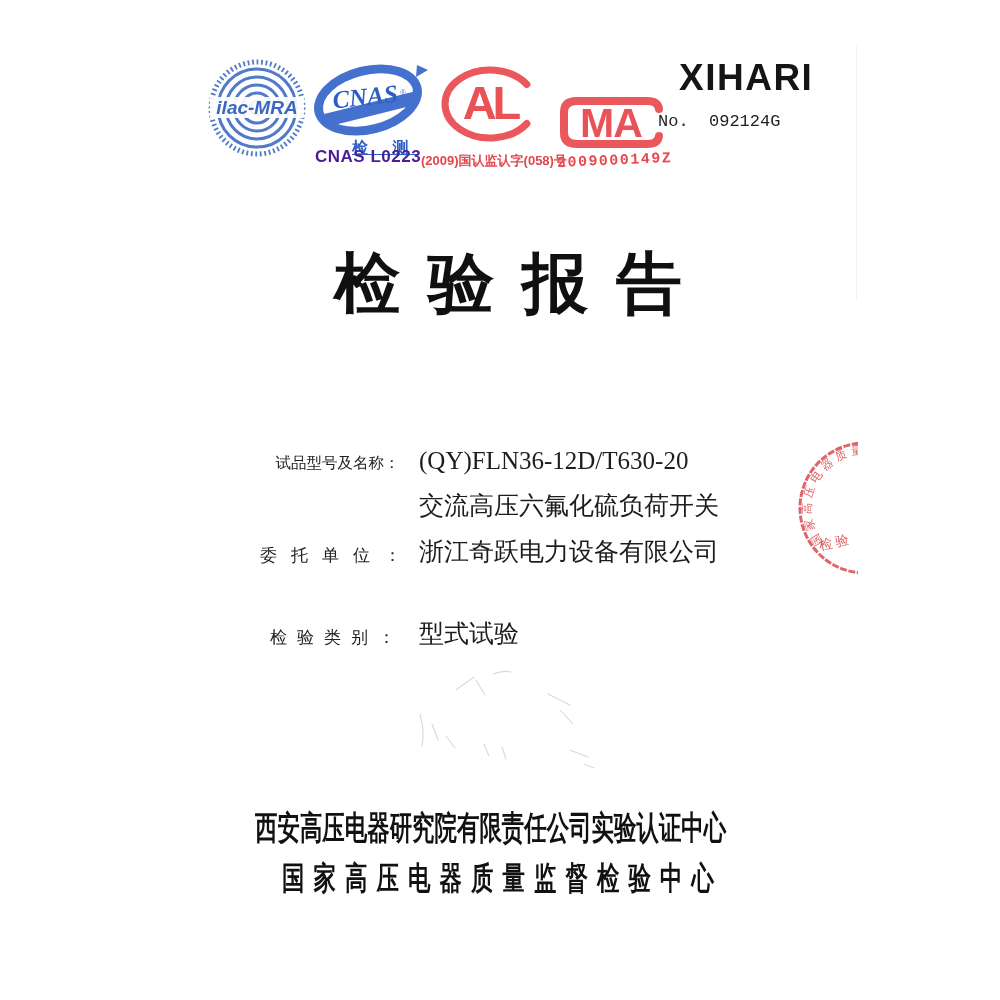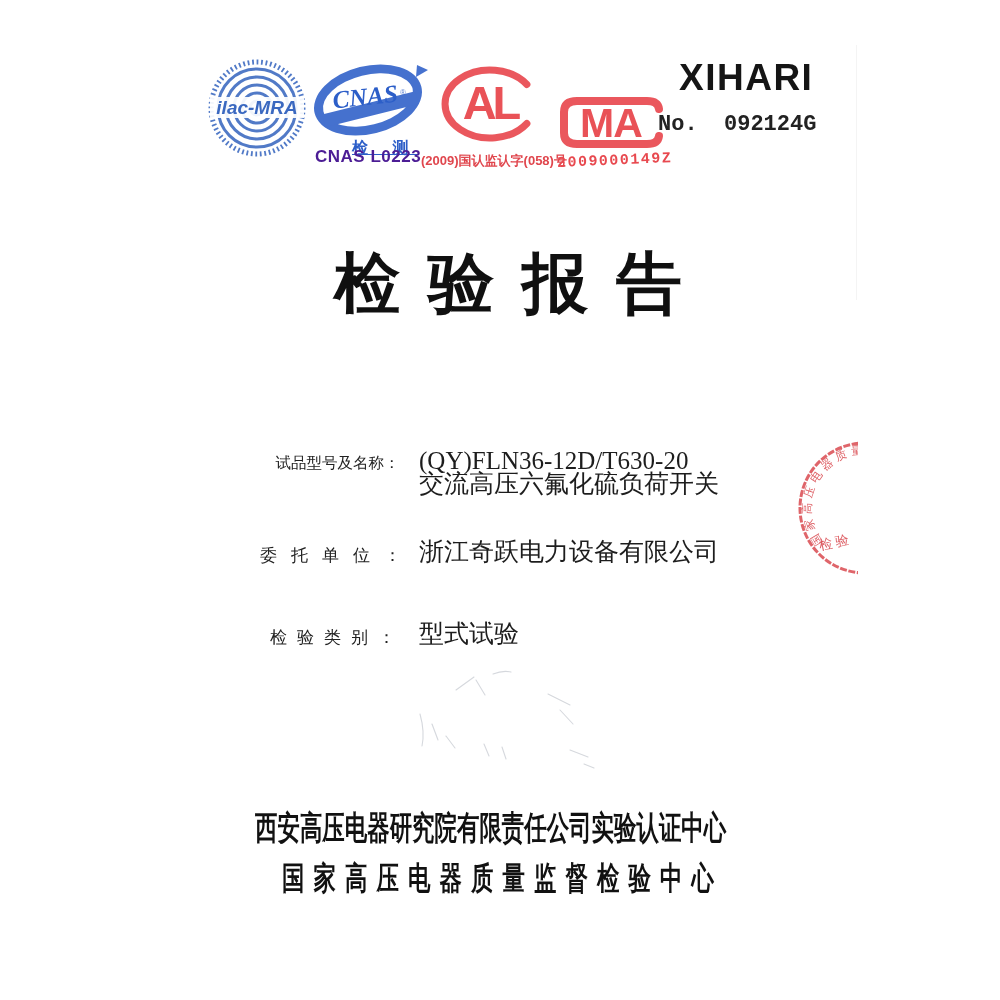--- a/index.html
+++ b/index.html
@@ -27,22 +27,22 @@
   .cma-caption{
     left:557px;top:155px;font-size:15px;font-weight:bold;color:#e8494f;
     letter-spacing:1.5px;font-family:"Liberation Mono",monospace;
     transform:rotate(-2.5deg);transform-origin:left center;white-space:nowrap;
   }
   .brand{
     left:679px;top:57px;font-size:37px;font-weight:900;letter-spacing:1.5px;
     color:#151515;font-family:"Liberation Sans",sans-serif;white-space:nowrap;
   }
   .report-no{
-    left:658px;top:112px;font-size:22px;color:#222;
-    font-family:"Liberation Mono",monospace;white-space:pre;font-weight:bold;
+    left:658px;top:112px;font-size:17px;color:#222;
+    font-family:"Liberation Mono",monospace;white-space:pre;
   }
 
   
   .title{
     left:334px;top:239px;font-size:66px;font-weight:900;letter-spacing:28px;
     color:#101010;font-family:"Liberation Sans",sans-serif;white-space:nowrap;
   }
 
   
   .field-row{left:255px;width:440px;}
@@ -54,21 +54,21 @@
   .row-spec .lbl{font-size:15.5px;}
   .row-client{top:544px;}
   .row-client .lbl{font-size:17px;letter-spacing:14px;}
   .row-category{top:626px;}
   .row-category .lbl{font-size:17px;letter-spacing:10px;}
   .field-row .vals{position:absolute;left:164px;top:-3px;width:280px;}
   .field-row .vals .v{
     font-size:25px;line-height:22px;color:#1d1d1d;
     font-family:"Liberation Serif",serif;white-space:nowrap;
   }
-  .field-row .vals .v + .v{margin-top:1px;}
+  .field-row .vals .v + .v{margin-top:23px;}
 
   
   .seal-clip{left:794px;top:436px;width:64px;height:148px;overflow:hidden;}
 
   
   .scribbles{left:398px;top:652px;opacity:0.55;}
 
   .scan-line{left:856px;top:45px;width:1px;height:255px;background:rgba(0,0,0,0.045);}
 
   

